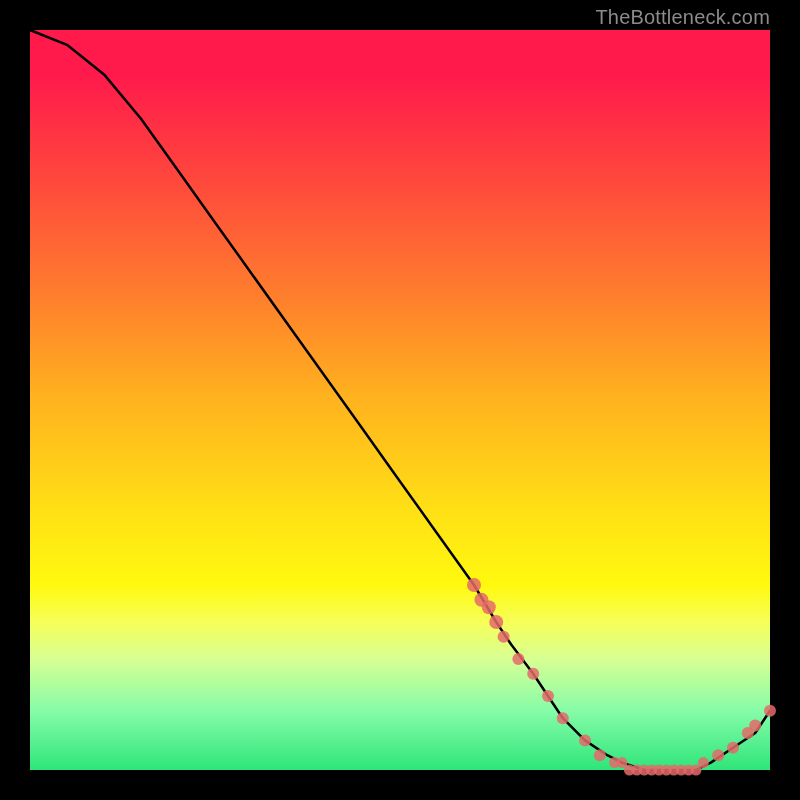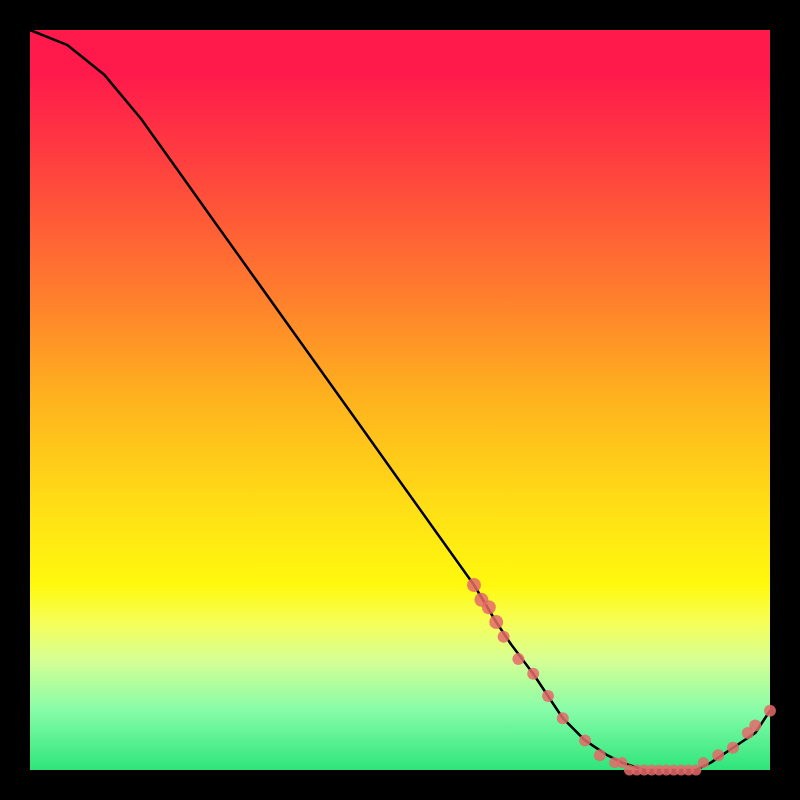--- a/index.html
+++ b/index.html
@@ -52,20 +52,21 @@
     top: 0; left: 0;
     width: 740px;
     height: 740px;
     overflow: visible;
   }
 </style>
 </head>
 <body>
 
 <div class="frame">
+  <div class="attribution">TheBottleneck.com</div>
 
   <div class="plot">
     <svg class="curve" viewBox="0 0 740 740" preserveAspectRatio="none">
       <path id="curve-path" fill="none" stroke="#000000" stroke-width="2.5" stroke-linecap="round" stroke-linejoin="round" d="M0.0 0.0 L37.0 14.8 L74.0 44.4 L111.0 88.8 L148.0 140.6 L185.0 192.4 L222.0 244.2 L259.0 296.0 L296.0 347.8 L333.0 399.6 L370.0 451.4 L407.0 503.2 L444.0 555.0 L466.2 592.0 L481.0 614.2 L503.2 643.8 L518.0 666.0 L532.8 688.2 L555.0 710.4 L577.2 725.2 L592.0 732.6 L614.2 740.0 L629.0 740.0 L651.2 740.0 L666.0 740.0 L680.8 732.6 L703.0 717.8 L725.2 703.0 L740.0 680.8"></path>
       <g id="markers">
           <circle cx="444.0" cy="555.0" r="7" fill="#e46a6a" fill-opacity="0.85"></circle>
           <circle cx="451.4" cy="569.8" r="7" fill="#e46a6a" fill-opacity="0.85"></circle>
           <circle cx="458.8" cy="577.2" r="7" fill="#e46a6a" fill-opacity="0.85"></circle>
           <circle cx="466.2" cy="592.0" r="7" fill="#e46a6a" fill-opacity="0.85"></circle>
           <circle cx="473.6" cy="606.8" r="6" fill="#e46a6a" fill-opacity="0.85"></circle>

